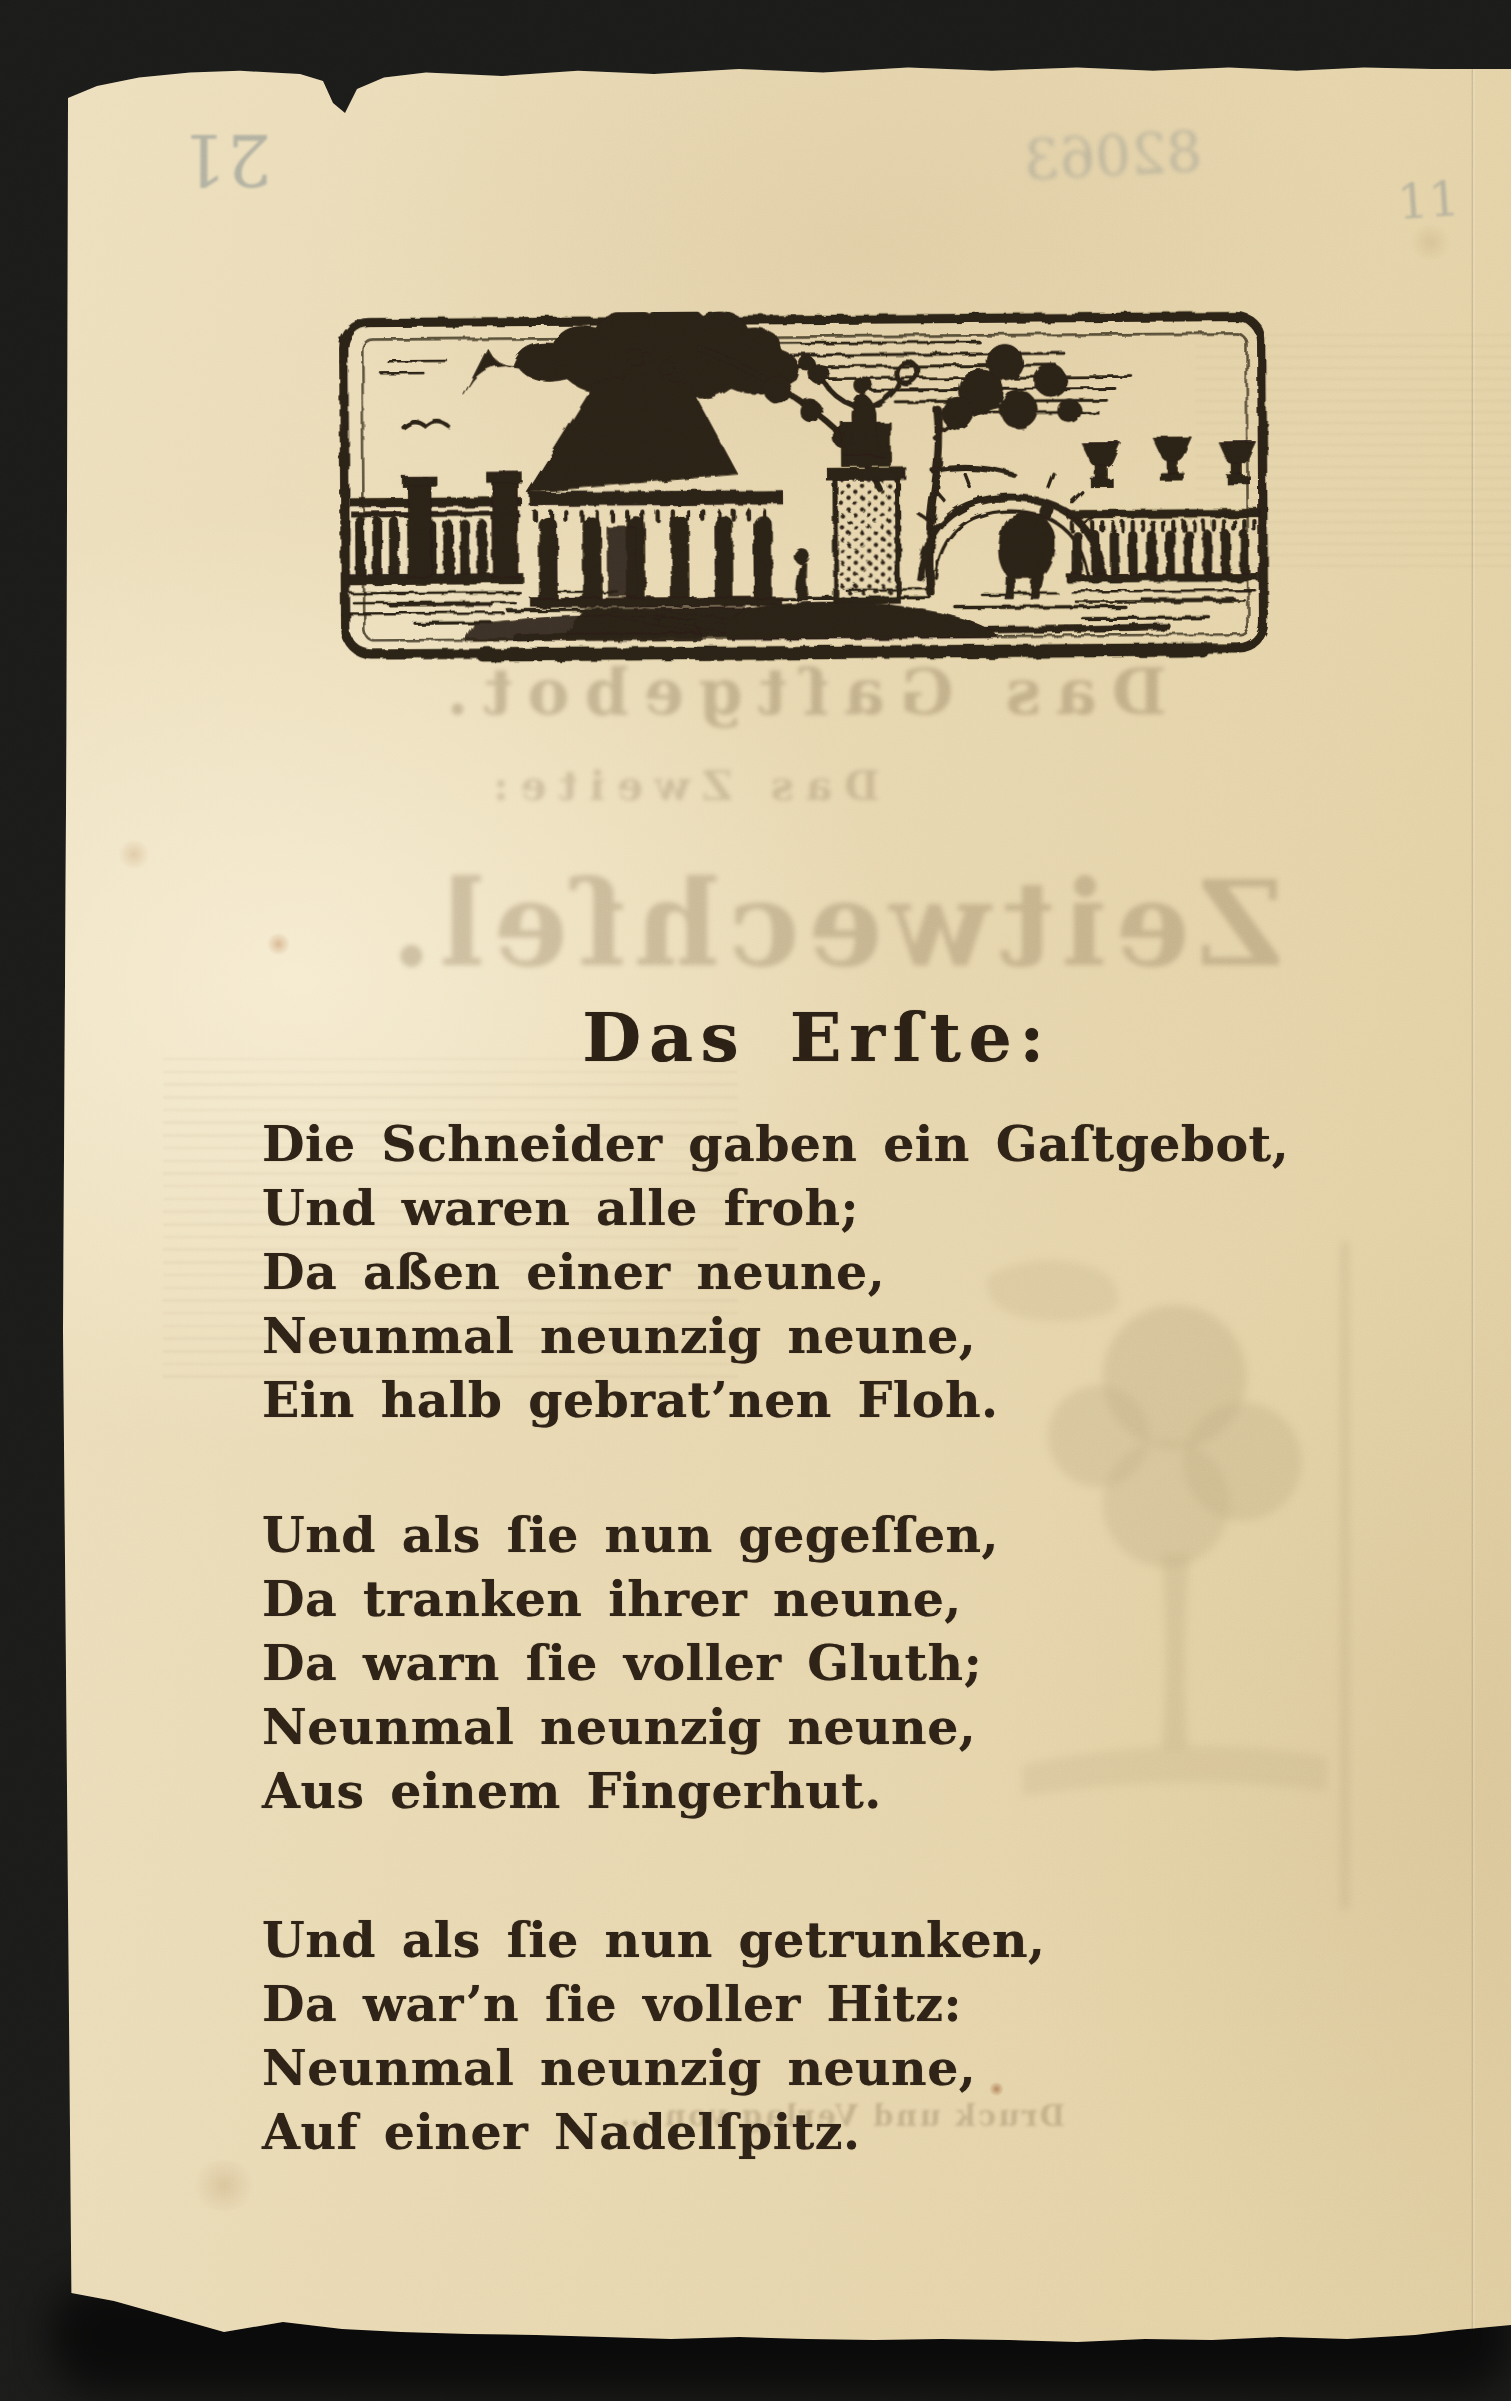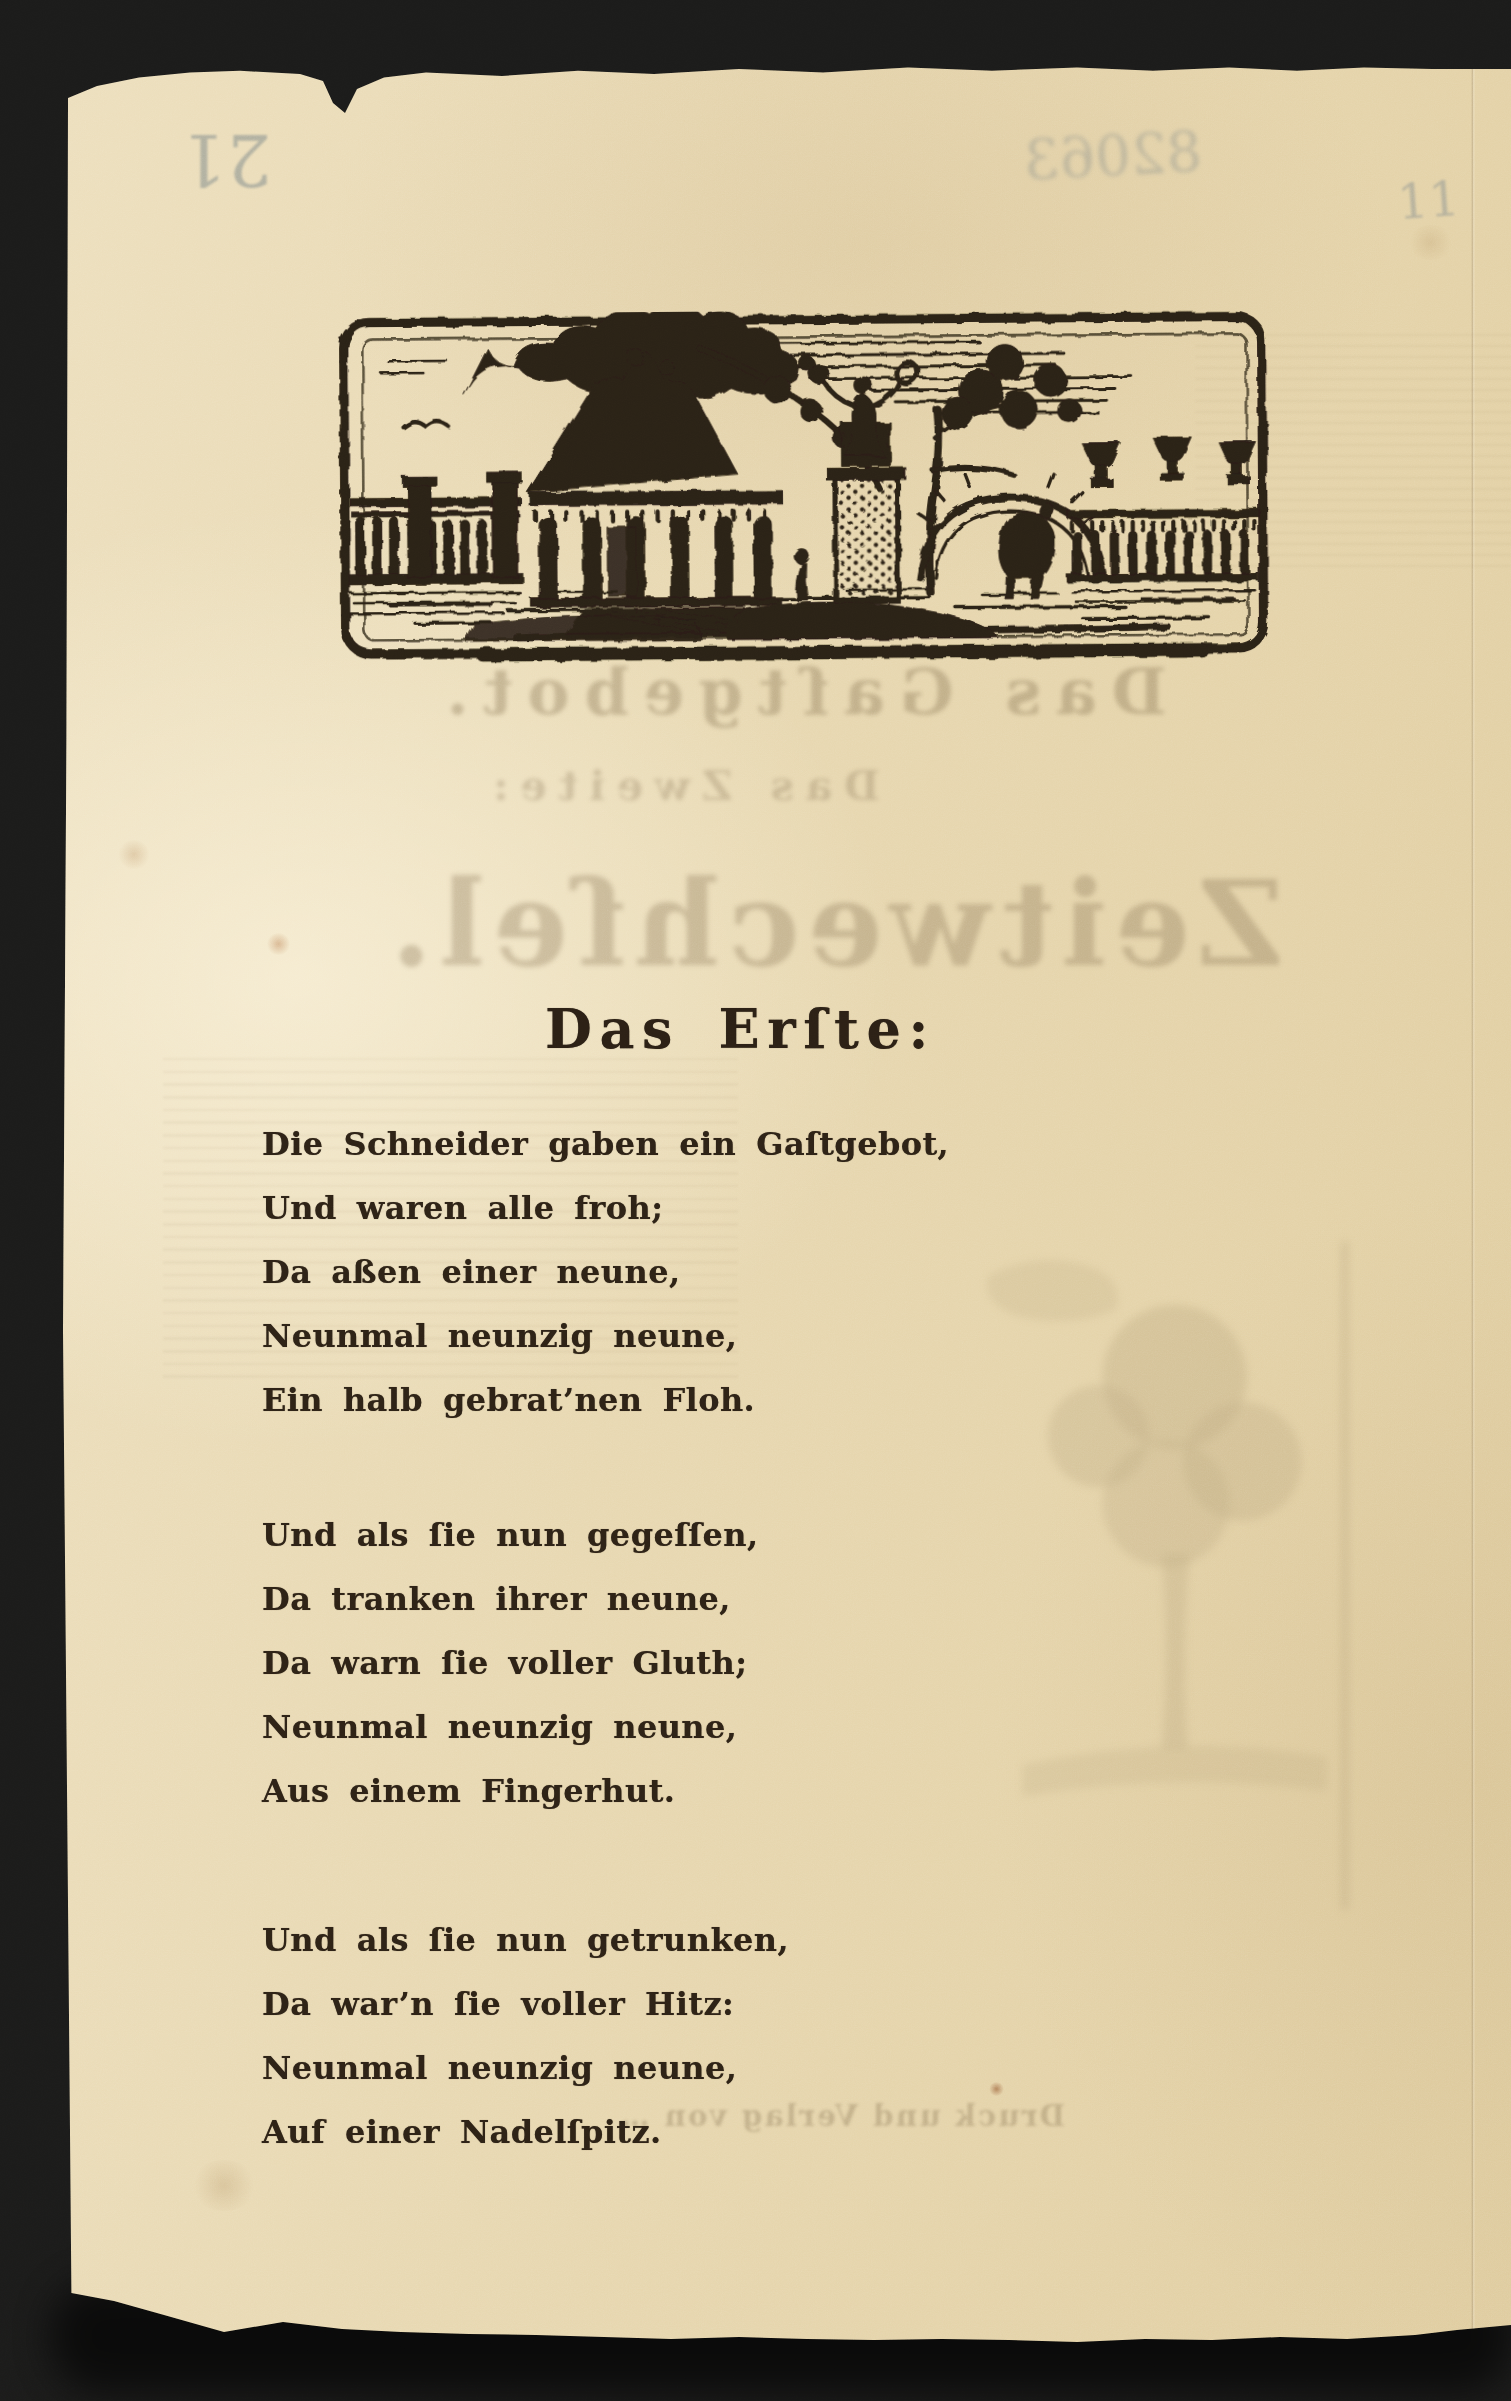--- a/index.html
+++ b/index.html
@@ -51,24 +51,24 @@
     background:repeating-linear-gradient(180deg,rgba(118,94,60,.12) 0 2.5px,rgba(118,94,60,0) 2.5px 11px);
     filter:blur(0.8px);}
   .stain{position:absolute;border-radius:50%;pointer-events:none;}
   .stain1{left:203px;top:869px;width:25px;height:22px;background:radial-gradient(circle,rgba(168,94,38,.35),rgba(168,94,38,0) 70%);}
   .stain2{left:926px;top:2018px;width:15px;height:13.5px;background:radial-gradient(circle,rgba(140,70,28,.55),rgba(140,70,28,0) 72%);}
   .stain3{left:127px;top:2096px;width:68px;height:51px;background:radial-gradient(circle,rgba(152,112,58,.20),rgba(152,112,58,0) 70%);}
   .stain4{left:1344px;top:161px;width:47px;height:35px;background:radial-gradient(circle,rgba(152,112,58,.16),rgba(152,112,58,0) 70%);}
   .stain5{left:54px;top:776px;width:34px;height:29px;background:radial-gradient(circle,rgba(160,104,48,.22),rgba(160,104,48,0) 70%);}
   
   .woodcut{position:absolute;left:275px;top:247px;width:934px;height:357px;transform:rotate(-.4deg);}
-  .heading{position:absolute;left:482px;top:933px;width:507px;text-align:left;
-    font-size:54px;font-weight:700;letter-spacing:7.6px;word-spacing:12px;color:#2b2015;
+  .heading{position:absolute;left:482px;top:933px;width:507px;text-align:right;
+    font-size:68px;font-weight:700;letter-spacing:7.6px;word-spacing:12px;color:#2b2015;
     text-shadow:0 0 0.8px rgba(43,32,21,.65);}
-  .stanza{position:absolute;left:199px;width:1056px;font-size:32px;font-weight:700;
+  .stanza{position:absolute;left:199px;width:1056px;font-size:49px;font-weight:700;
     line-height:64px;color:#2d2216;word-spacing:8.4px;letter-spacing:0.4px;
     text-shadow:0 0 0.8px rgba(45,34,22,.6);}
   .s1{top:1048px;} .s2{top:1403px;margin-top:36px;} .s3{top:1844px;}
   
   .grain{position:absolute;inset:0;z-index:9;opacity:.16;mix-blend-mode:overlay;pointer-events:none;}
 </style>
 </head>
 <body>
 
 <div class="stage">

